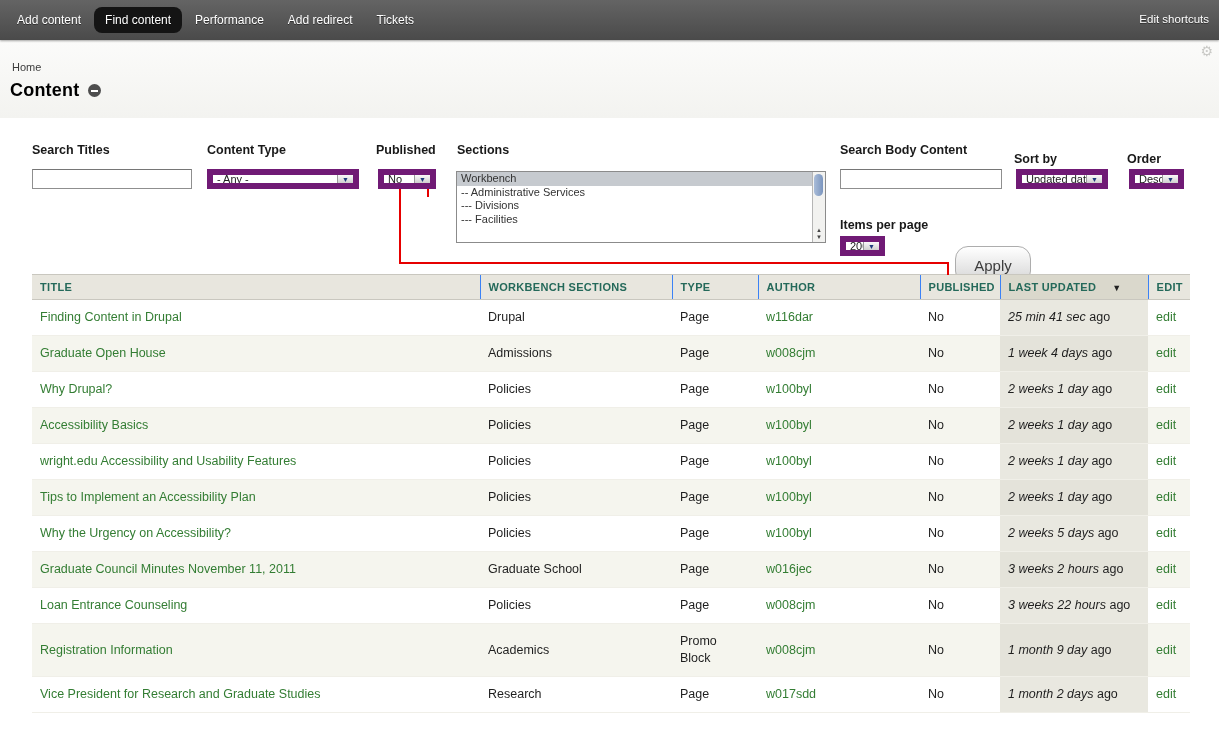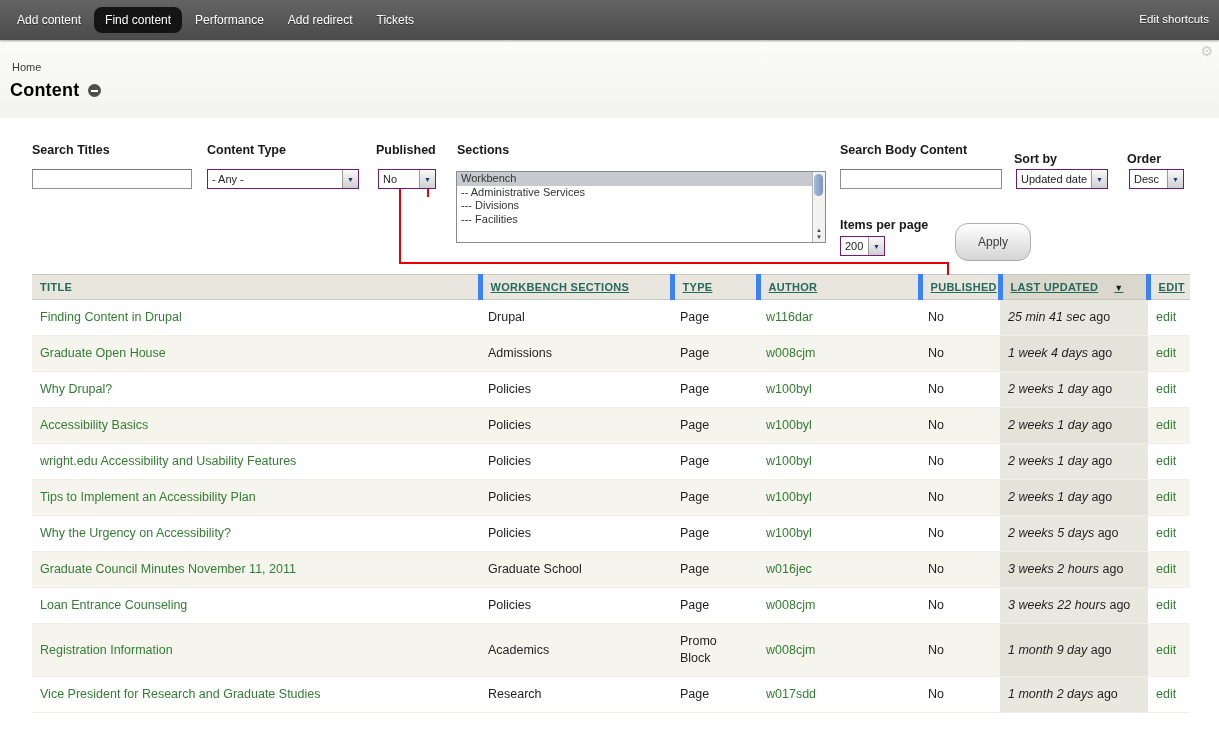--- a/index.html
+++ b/index.html
@@ -38,21 +38,21 @@
   .minus-circle::after { content:""; position:absolute; left:3px; right:3px; top:5.5px; height:2px; background:#fff; }
 
   
   .f-label { position:absolute; font-size:12.5px; font-weight:bold; color:#191919; white-space:nowrap; }
   .text-input {
     position:absolute; height:20px; border:1px solid #8f8f8f; border-top-color:#767676;
     background:#fff; font-size:12px; padding:0 4px; font-family:"Liberation Sans",sans-serif;
   }
   .fake-select {
     position:absolute; height:20px; display:flex; align-items:stretch;
-    border:1px solid #701a75; background:#fff; font-size:11px; color:#222; cursor:pointer;
+    border:6px solid #701a75; background:#fff; font-size:11px; color:#222; cursor:pointer;
   }
   .fake-select .txt { flex:1; display:flex; align-items:center; padding:0 4px; white-space:nowrap; overflow:hidden; }
   .fake-select .arrow-box {
     width:16px; border-left:1px solid #9a9a9a;
     background:linear-gradient(#fafafa,#cfcfcf);
     display:flex; align-items:center; justify-content:center;
     font-size:7px; color:#1d3a7c;
   }
 
   .sections-box {
@@ -61,43 +61,43 @@
   }
   .sections-list { position:absolute; left:0; top:0; right:13px; bottom:0; overflow:hidden; }
   .sec-opt { padding:0 4px; line-height:13.5px; white-space:nowrap; cursor:default; }
   .sec-opt.selected { background:#c6cacf; }
   .sections-scroll { position:absolute; top:0; right:0; bottom:0; width:13px; border-left:1px solid #b5b5b5; background:#f2f2f0; }
   .scroll-thumb { position:absolute; top:2px; left:1px; width:9px; height:22px; border-radius:5px;
     background:linear-gradient(90deg,#a9bcd8,#7b95be); cursor:grab; }
   .scroll-arrows { position:absolute; bottom:1px; left:0; width:100%; text-align:center; font-size:6px; line-height:7px; color:#444; cursor:pointer; }
 
   .apply-btn {
-    position:absolute; left:955px; top:223px; width:76px; height:38px;
+    position:absolute; left:955px; top:246px; width:76px; height:38px;
     border:1px solid #adadad; border-radius:13px;
     background:linear-gradient(#ffffff,#d4d4d4);
-    font-size:12px; color:#3c3c3c; cursor:pointer;
+    font-size:15px; color:#3c3c3c; cursor:pointer;
     font-family:"Liberation Sans",sans-serif;
   }
 
   
   .red { position:absolute; background:#e60000; z-index:40; }
 
   
   .content-table {
     position:absolute; left:32px; top:274px; width:1158px;
     border-collapse:collapse; font-size:12.5px; table-layout:fixed;
   }
   .content-table thead th {
     background:#e8e6de; color:#24695a;
     font-size:11px; font-weight:bold; text-transform:uppercase; letter-spacing:.3px;
     text-align:left; padding:6px 8px;
     border-top:1px solid #c9c7bf; border-bottom:1px solid #c9c7bf;
     cursor:pointer; white-space:nowrap; overflow:hidden;
   }
-  .content-table thead th + th { border-left:5px solid #3b82f6;text-decoration:underline; }
+  .content-table thead th + th { border-left:1px solid #3b82f6; }
   .content-table thead th.active-col { background:#dad8cc; }
   .sort-arrow { font-size:9px; color:#222; margin-left:16px; }
   .content-table tbody td {
     padding:9px 8px; vertical-align:middle; color:#1f1f1f;
     border-bottom:1px solid #f0efe8; line-height:17px;
     overflow:hidden;
   }
   .content-table tbody tr:nth-child(even) { background:#f5f5ee; }
   .content-table tbody td.active-col { background:#e9e8e0; }
   .content-table tbody tr:nth-child(even) td.active-col { background:#e4e3da; }

